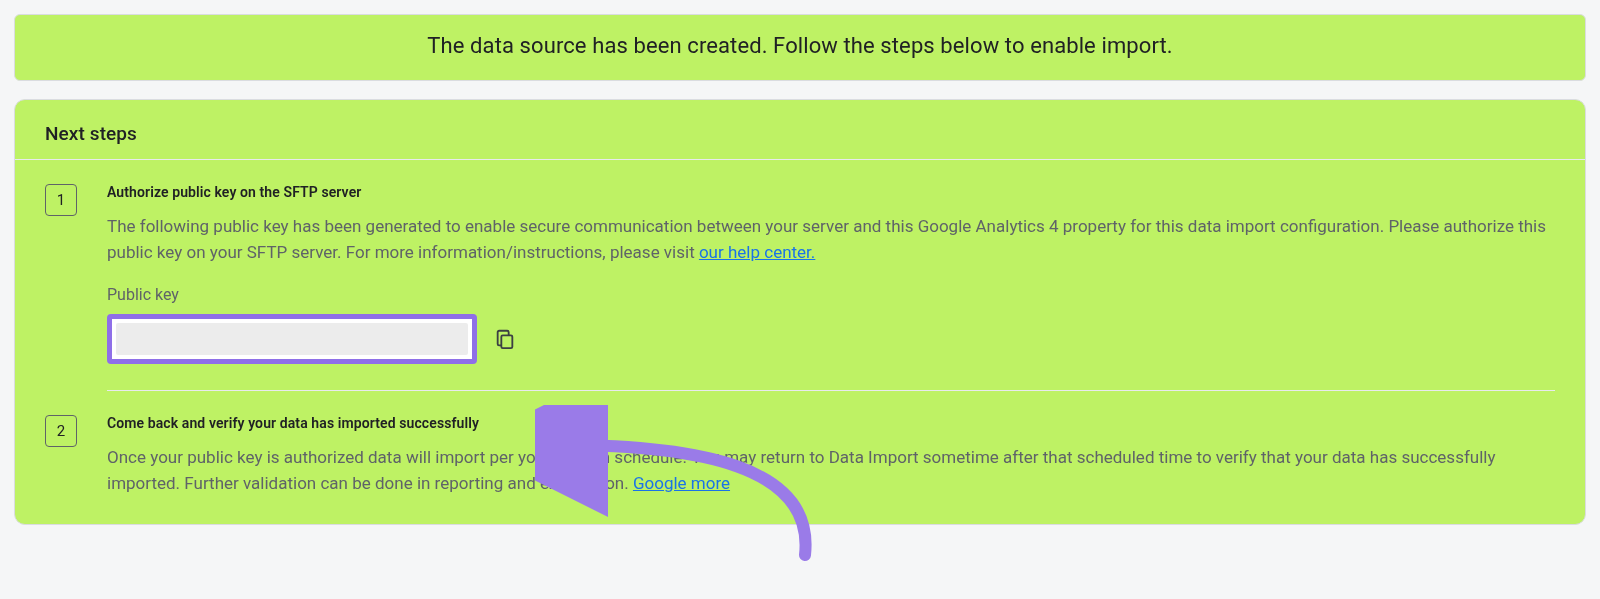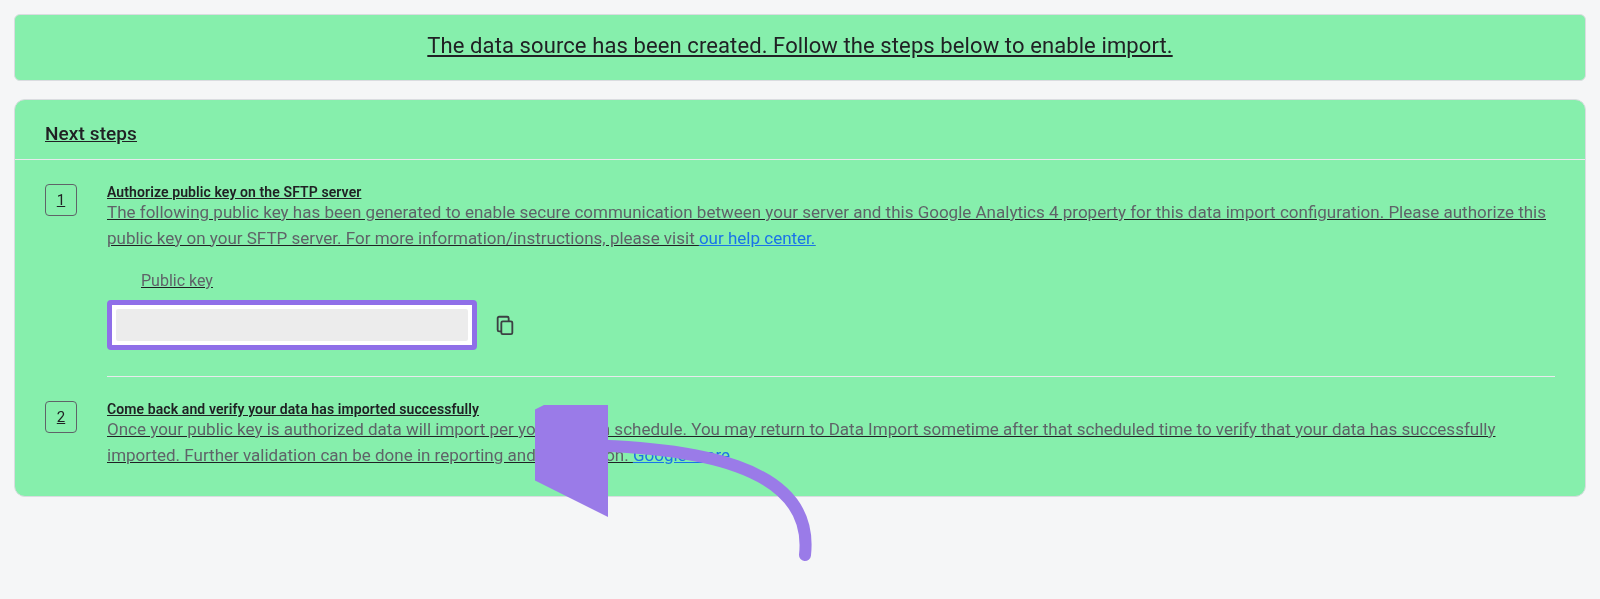--- a/index.html
+++ b/index.html
@@ -5,24 +5,23 @@
   * { box-sizing: border-box; margin: 0; padding: 0; }
   body {
     font-family: "Google Sans", Roboto, "Helvetica Neue", Arial, sans-serif;
     background: #f5f6f7;
     color: #202124;
     width: 1600px;
     height: 599px;
     padding: 14px;
   }
   .card {
-    background: #86efac;
+    background: #bef264;
     border: 1px solid #dadce0;
     border-radius: 6px;
-    text-decoration: underline;
   }
   .banner {
     padding: 18px 20px 22px 20px;
     text-align: center;
   }
   .banner-title {
     font-size: 22px;
     font-weight: 400;
     color: #202124;
     letter-spacing: 0.1px;
@@ -74,34 +73,34 @@
   .step-body {
     flex: 1 1 auto;
   }
   .step-title {
     font-size: 14px;
     font-weight: 600;
     color: #202124;
     letter-spacing: 0.1px;
   }
   .step-desc {
+    margin-top: 14px;
     font-size: 17px;
     line-height: 1.5;
     color: #5f6368;
   }
   .step-desc a, .step-desc .link {
     color: #1a73e8;
     text-decoration: underline;
     cursor: pointer;
   }
   .pk-label {
     margin-top: 20px;
     font-size: 16px;
     color: #5f6368;
-    margin-left: 34px;
   }
   .pk-row {
     margin-top: 10px;
     display: flex;
     align-items: center;
     gap: 14px;
   }
   .pk-box {
     width: 370px;
     height: 50px;

